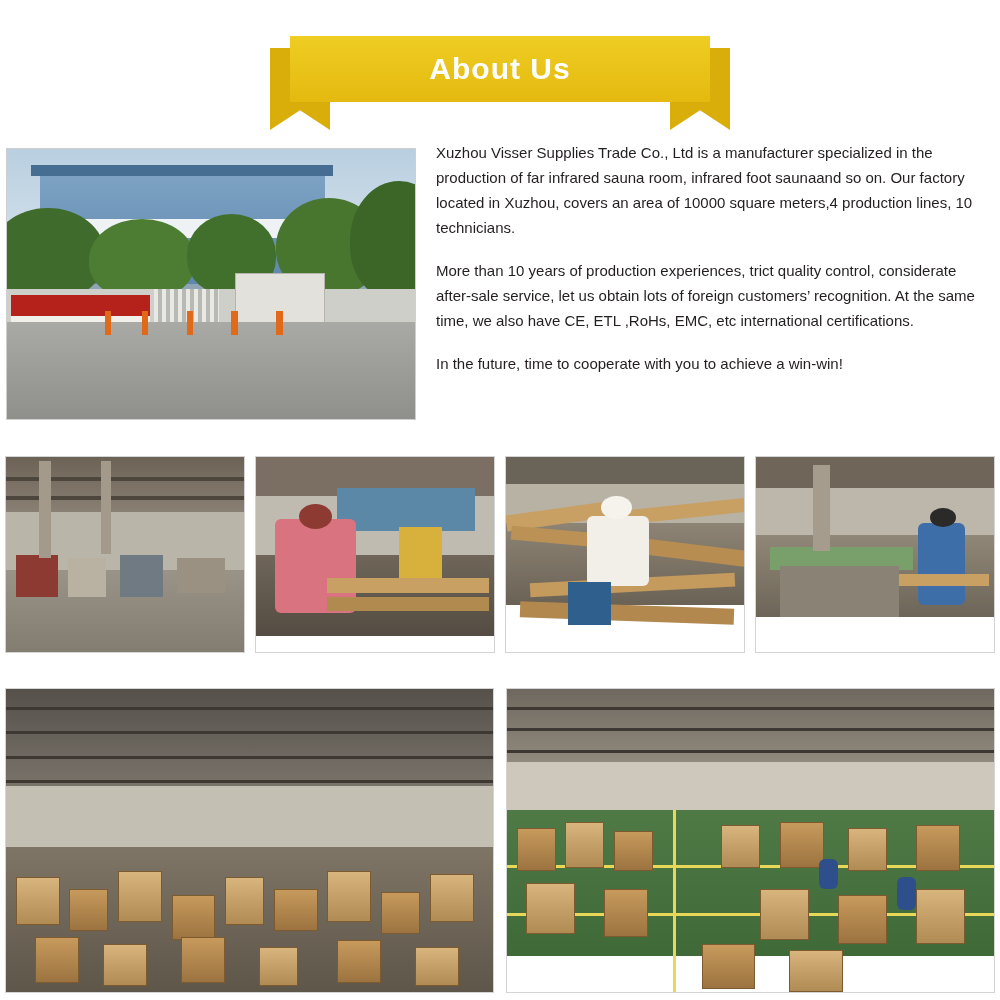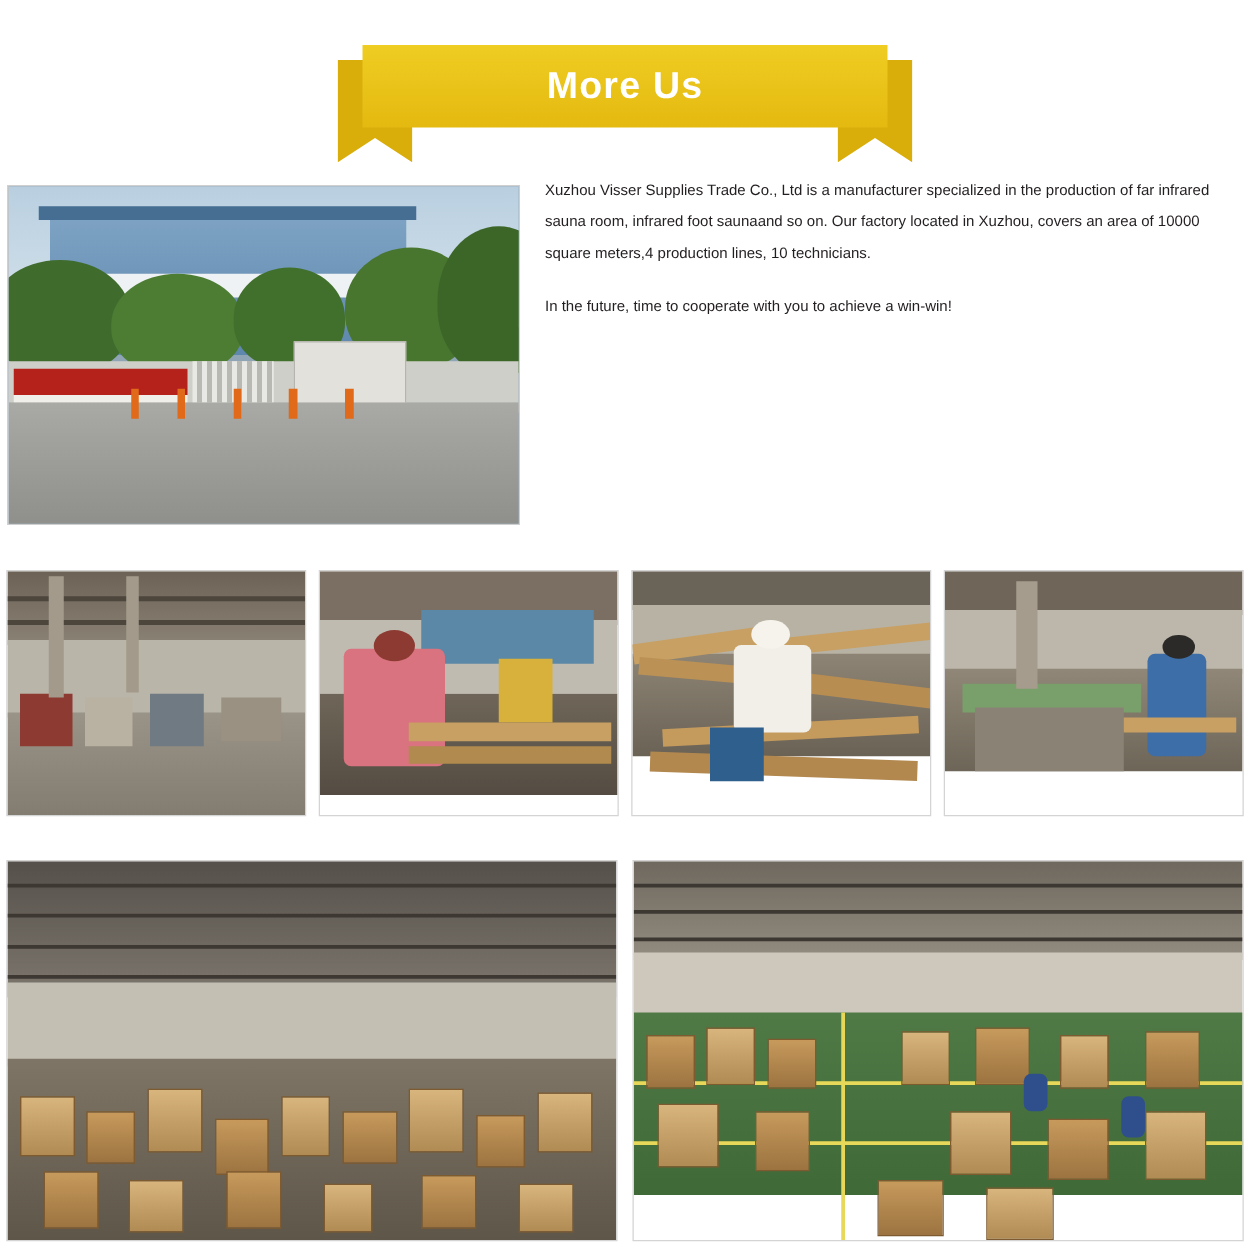--- a/index.html
+++ b/index.html
@@ -85,21 +85,21 @@
     background: #8fa5b5;
   }
   .text-col {
     position: absolute;
     left: 436px;
     top: 0;
     width: 556px;
   }
   .text-col p {
     margin: 0 0 18px 0;
-    font-size: 12px;
+    font-size: 15px;
     line-height: 25px;
     color: #231f20;
   }
 
   
   .strip2 {
     position: absolute;
     left: 0;
     top: 456px;
     width: 1000px;
@@ -178,21 +178,21 @@
 </style>
 </head>
 <body>
 
 <div class="page">
 
   <div class="banner-wrap">
     <div class="ribbon-tail left"></div>
     <div class="ribbon-tail right"></div>
     <div class="ribbon"></div>
-    <div class="ribbon-title">More Us</div>
+    <div class="ribbon-title">About Us</div>
   </div>
 
   <div class="intro">
 
     <div class="factory-photo">
       <div class="scene">
         <div class="sky"></div>
         <div class="bldg"></div>
         <div class="bldg-roof"></div>
         <div class="bldg-band"></div>
@@ -211,20 +211,21 @@
         <div class="bollard" style="left:24%"></div>
         <div class="bollard" style="left:33%"></div>
         <div class="bollard" style="left:44%"></div>
         <div class="bollard" style="left:55%"></div>
         <div class="bollard" style="left:66%"></div>
       </div>
     </div>
 
     <div class="text-col">
       <p>Xuzhou Visser Supplies Trade Co., Ltd is a manufacturer specialized in the production of far infrared sauna room, infrared foot saunaand so on. Our factory located in Xuzhou, covers an area of 10000 square meters,4 production lines, 10 technicians.</p>
+      <p>More than 10 years of production experiences, trict quality control, considerate after-sale service, let us obtain lots of foreign customers’ recognition. At the same time, we also have CE, ETL ,RoHs, EMC, etc international certifications.</p>
       <p>In the future, time to cooperate with you to achieve a win-win!</p>
     </div>
   </div>
 
   <div class="strip2">
 
     <div class="cell">
       <div class="scene">
         <div class="ws-roof"></div>
         <div class="ws-beam" style="top:10%"></div>

